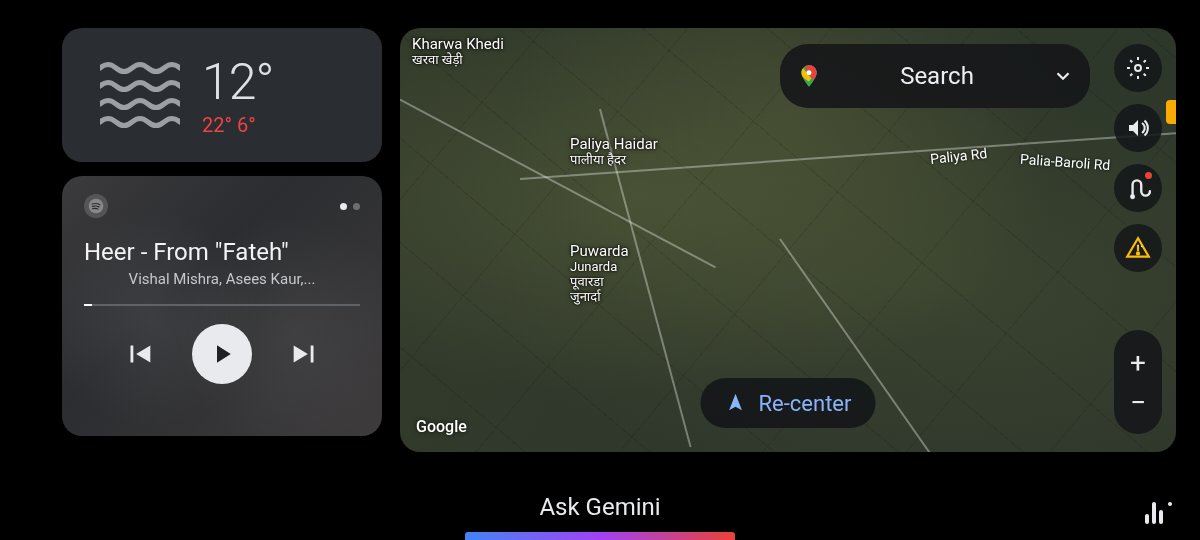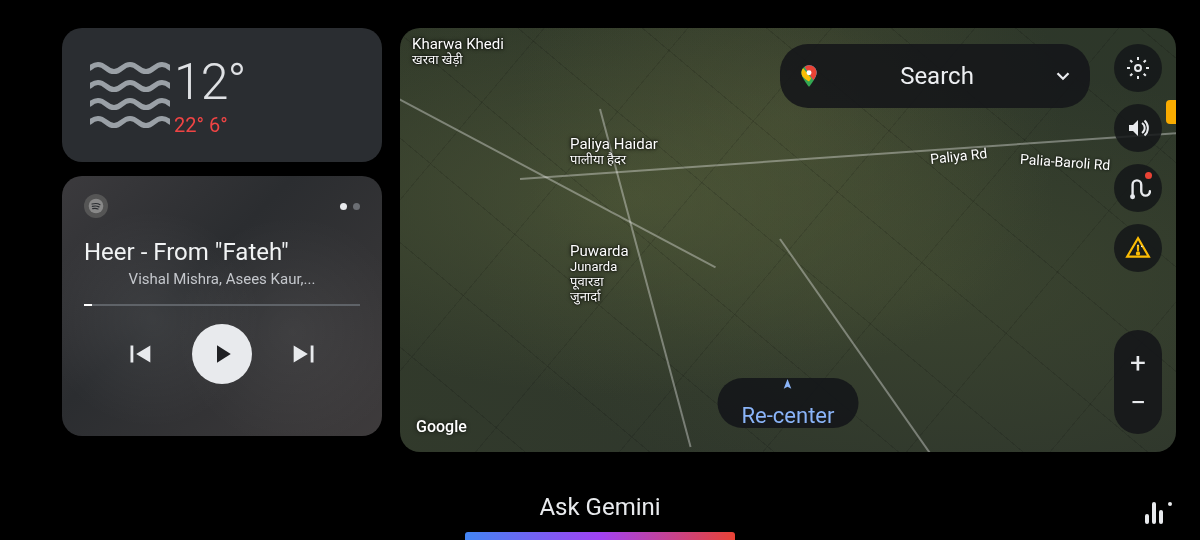--- a/index.html
+++ b/index.html
@@ -22,22 +22,22 @@
   .card {
     background: #2a2d31;
     border-radius: 20px;
     overflow: hidden;
   }
   
   .weather {
     height: 134px;
     display: flex;
     align-items: center;
-    gap: 4px;
-    padding: 0 28px;
+    gap: 22px;
+    padding: 0 38px;
   }
   .weather-icon {
     width: 80px; height: 70px;
     display: flex;
     flex-direction: column;
     justify-content: center;
     gap: 4px;
   }
   .wave {
     display: flex;
@@ -147,21 +147,21 @@
     width:48px; background:rgba(20,22,25,0.88);
     border-radius:24px;
     display:flex; flex-direction:column; align-items:center;
     padding:12px 0;
   }
   .zoom-ctrl div{height:40px;display:flex;align-items:center;justify-content:center;font-size:28px;color:#e8eaed;cursor:pointer;width:100%;}
   .recenter-pill{
     position:absolute; bottom:24px; left:50%; transform:translateX(-50%);
     height:50px; background:rgba(20,22,25,0.9);
     border-radius:26px; display:flex; align-items:center; gap:12px;
-    padding:0 24px; cursor:pointer;flex-direction:column;
+    padding:0 24px; cursor:pointer;
   }
   .recenter-pill span{font-size:22px; color:#8ab4f8;}
   .google-wm{
     position:absolute; left:16px; bottom:16px;
     font-size:16px; color:#fff;
     font-weight:500;
     text-shadow:0 0 4px rgba(0,0,0,0.8);
     margin-top:20px;
   }
   

